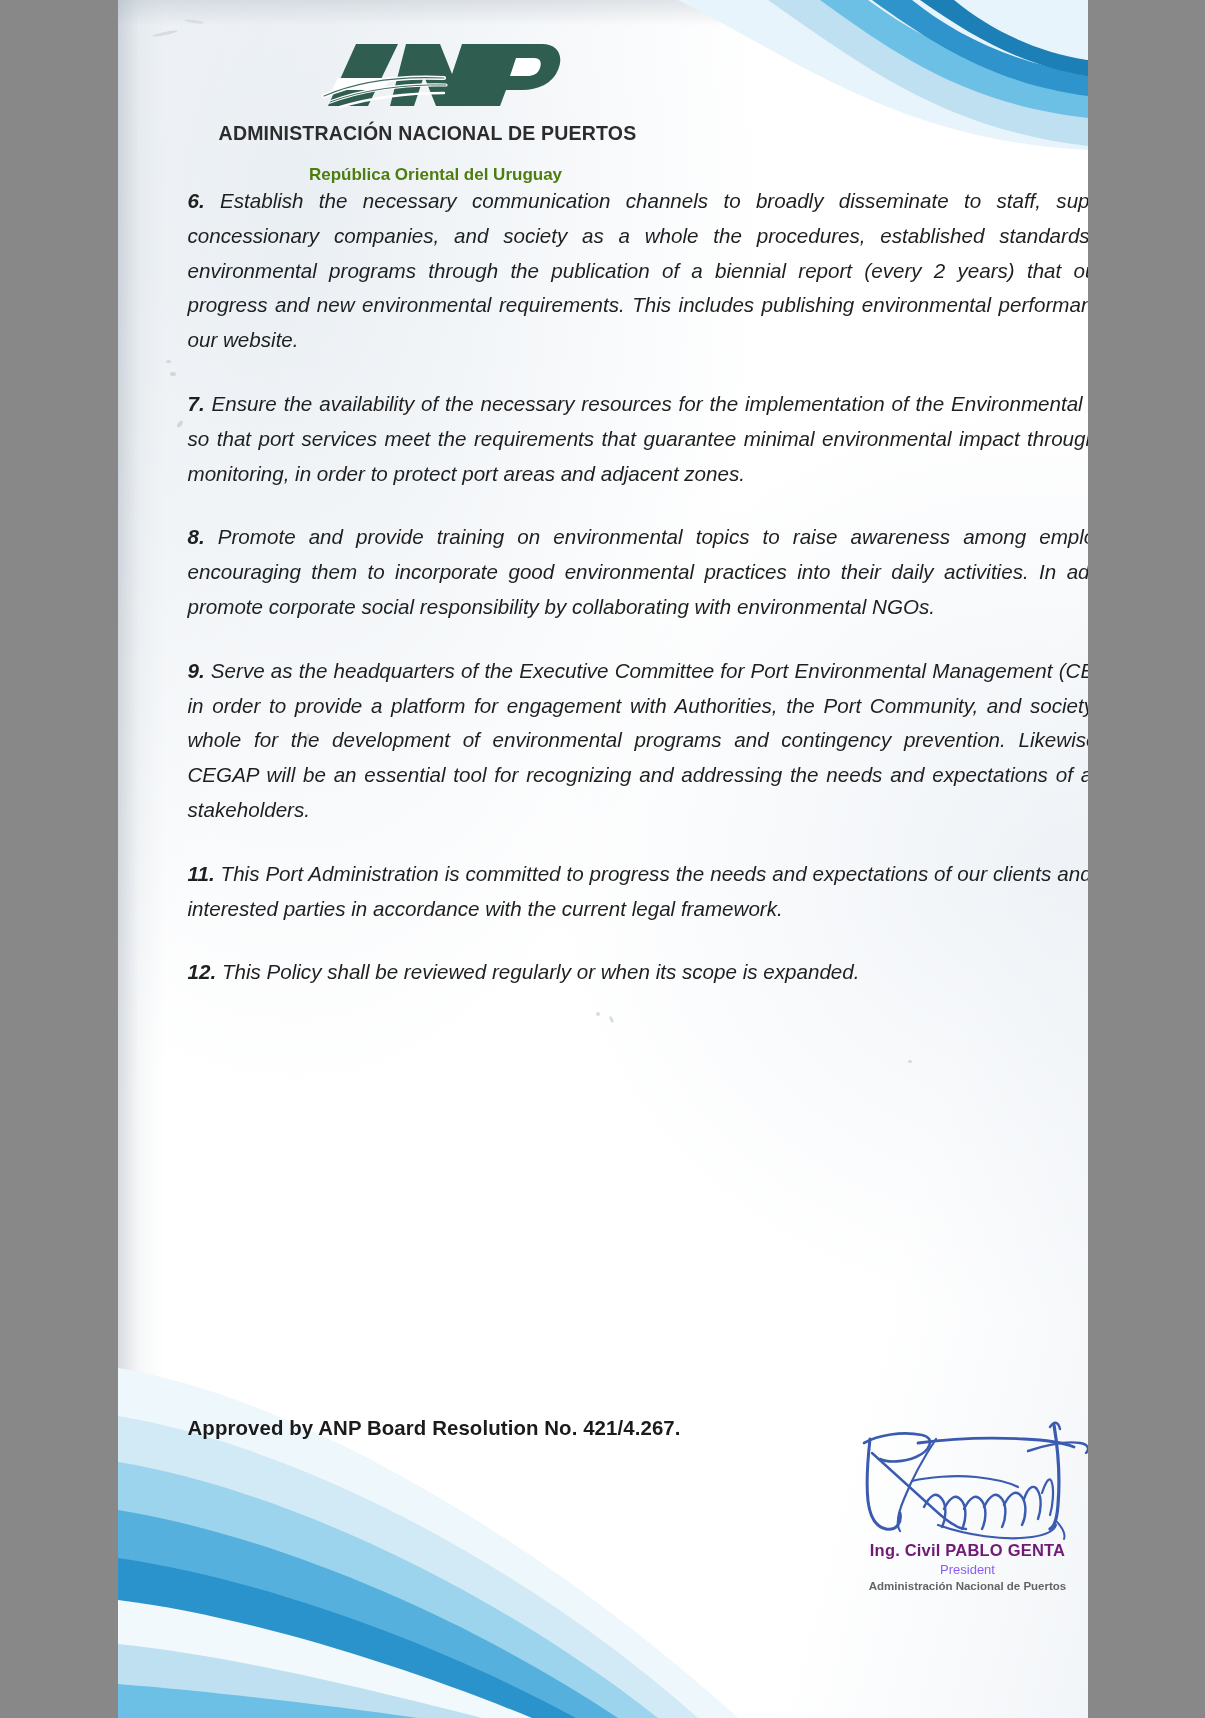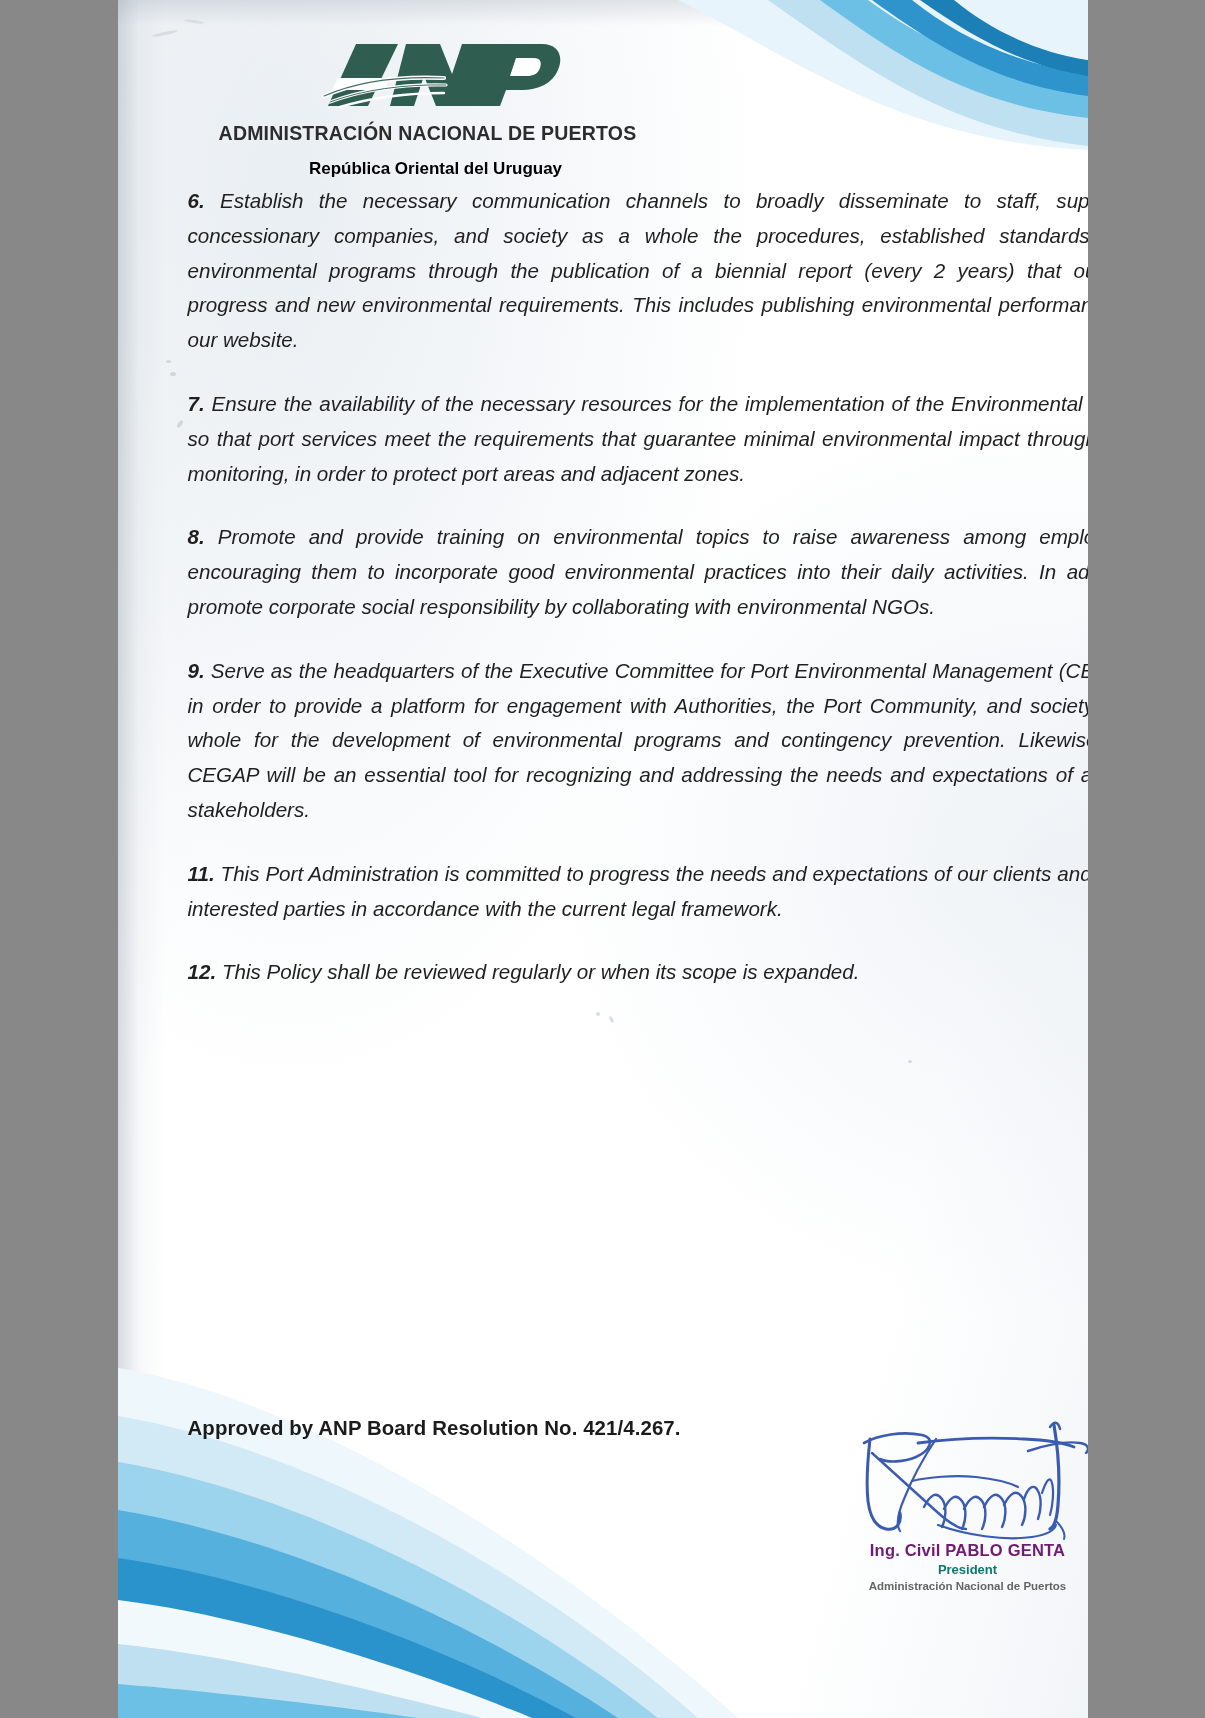--- a/index.html
+++ b/index.html
@@ -67,22 +67,22 @@
   .org-name {
     font-size: 19.5px;
     font-weight: bold;
     letter-spacing: .2px;
     color: #2c2c2c;
     margin-top: 8px;
   }
   .org-sub {
     font-size: 17px;
     font-weight: bold;
-    color: #000000;
-    margin-top: 14px;
+    color: #4d7c0f;
+    margin-top: 20px;
     padding-left: 16px;
   }
 
   
   .body {
     position: absolute;
     left: 70px;
     top: 184px;
     width: 957px;
   }
@@ -125,22 +125,22 @@
   }
   .sig-name {
     font-size: 16.5px;
     font-weight: bold;
     color: #701a75;
     letter-spacing: .2px;
     margin-top: -4px;
   }
   .sig-title {
     font-size: 13px;
-    font-weight: bold;
-    color: #0f766e;
+    font-weight: normal;
+    color: #8b5cf6;
     margin-top: 2px;
   }
   .sig-org {
     font-size: 11.5px;
     font-weight: bold;
     color: #4a4a4a;
     margin-top: 3px;
     opacity: .85;
   }
 

